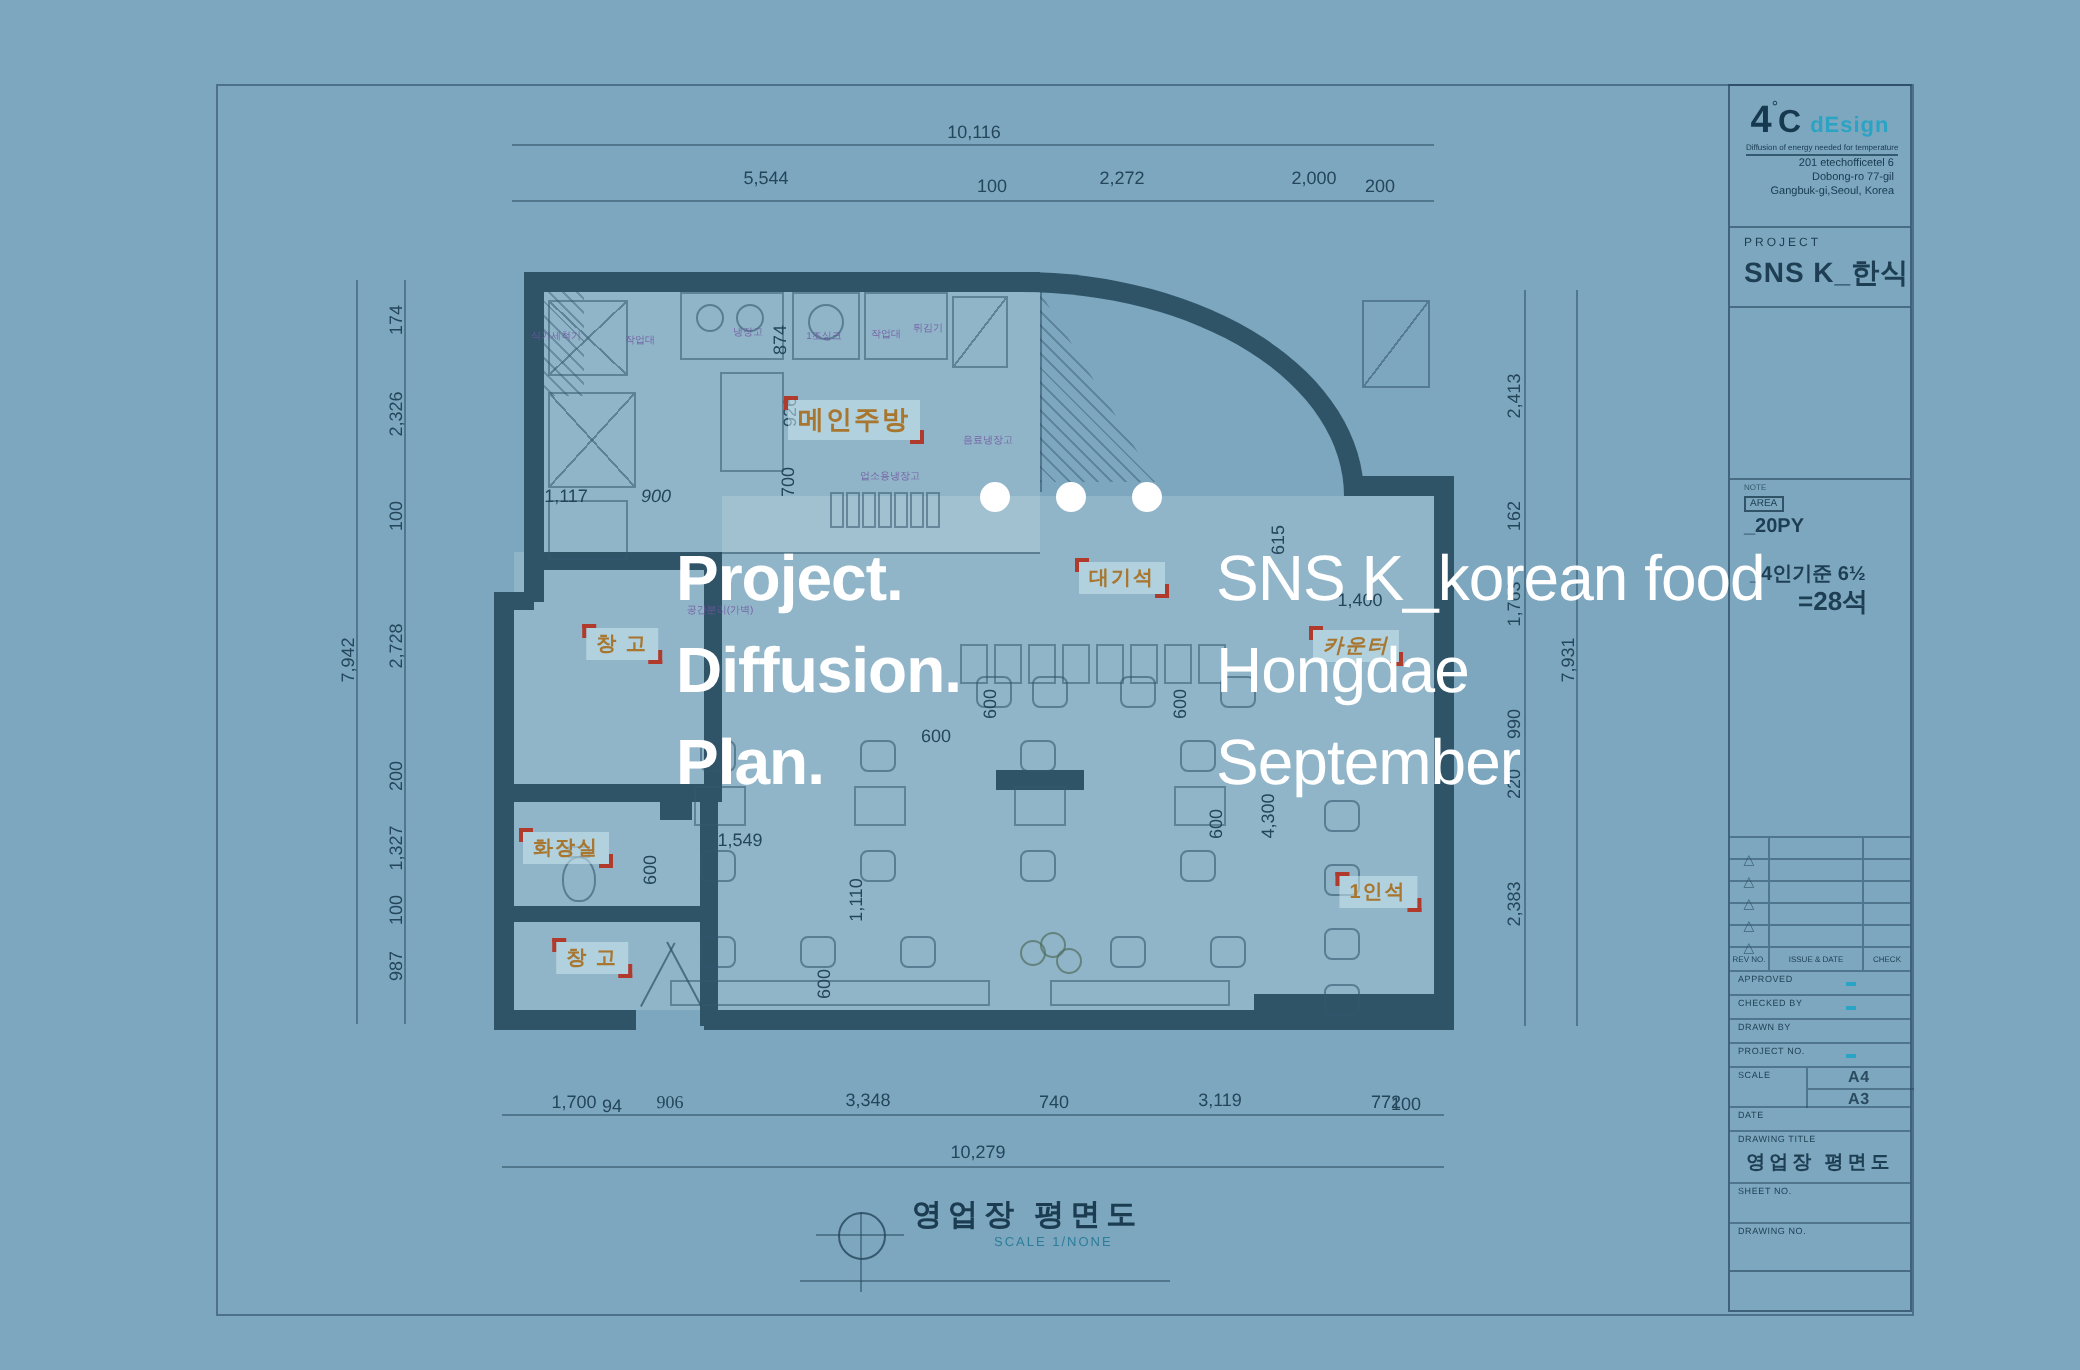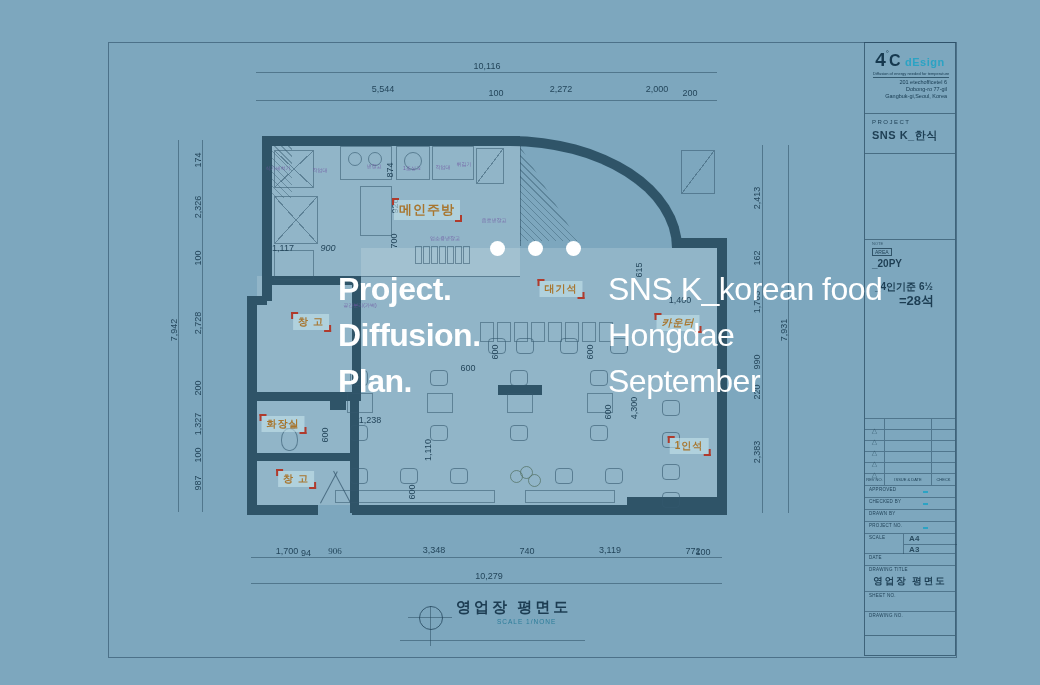--- a/index.html
+++ b/index.html
@@ -37,34 +37,34 @@
   .tb{position:absolute;left:864px;top:42px;width:92px;height:614px;border:1px solid rgba(36,70,92,.7);box-sizing:border-box;color:#1d3e53}
   .tb .hr{position:absolute;left:0;width:100%;height:1px;background:rgba(36,70,92,.6)}
   .tb-logo{position:absolute;left:0;top:6px;width:100%;text-align:center;color:#16394f}
   .l4{font-size:19px;font-weight:bold}
   .ldeg{font-size:8px;vertical-align:10px}
   .lc{font-size:16px;font-weight:bold}
   .ldesign{font-size:11px;font-weight:bold;color:#2ba3c4;letter-spacing:.5px}
   .tagline{position:absolute;left:8px;top:28px;width:76px;font-size:4px;color:#16394f;border-bottom:1px solid rgba(22,57,79,.7);padding-bottom:1px;text-align:center;white-space:nowrap;overflow:hidden}
   .addr{position:absolute;right:8px;top:36px;font-size:5.5px;line-height:7px;text-align:right;color:#16394f}
   .tb-project-label{position:absolute;left:7px;top:76px;font-size:6px;letter-spacing:1.5px}
-  .tb-project-name{position:absolute;left:7px;top:85px;font-size:11px;font-weight:bold;letter-spacing:.5px}
+  .tb-project-name{position:absolute;left:7px;top:85px;font-size:14px;font-weight:bold;letter-spacing:.5px}
   .tb-note{position:absolute;left:7px;top:198px;font-size:4px;opacity:.8}
   .tb-areachip{position:absolute;left:7px;top:205px;font-size:5px;border:1px solid rgba(29,62,83,.8);padding:0 2px}
   .tb-areaval{position:absolute;left:7px;top:215px;font-size:10px;font-weight:bold}
   .tb-cap1{position:absolute;left:10px;top:237px;font-size:10px;font-weight:bold}
   .tb-cap2{position:absolute;left:34px;top:249px;font-size:13px;font-weight:bold}
   .revrow{position:absolute;left:0;width:100%;height:11px;border-top:1px solid rgba(36,70,92,.5);box-sizing:border-box}
   .revrow .c1{position:absolute;left:0;top:0;width:20px;height:100%;border-right:1px solid rgba(36,70,92,.5);box-sizing:border-box;text-align:center}
   .revrow .c3{position:absolute;right:0;top:0;width:24px;height:100%;border-left:1px solid rgba(36,70,92,.5);box-sizing:border-box}
   .tri{font-size:7px;color:#3f6579;line-height:10px}
   .revhdr{font-size:4px;line-height:11px;text-align:center;color:#1d3e53}
   .inforow{position:absolute;left:0;width:100%;height:12px;border-top:1px solid rgba(36,70,92,.5);box-sizing:border-box;font-size:4.5px;padding:1px 0 0 4px;letter-spacing:.3px}
   .mark{position:absolute;left:58px;top:5px;width:5px;height:2px;background:#2ba3c4}
-  .papercell{position:absolute;left:38px;width:54px;height:10px;border-left:1px solid rgba(36,70,92,.5);box-sizing:border-box;font-size:8px;padding-left:5px;font-weight:bold;color:#2a4c60}
+  .papercell{position:absolute;left:38px;width:54px;height:10px;border-left:1px solid rgba(36,70,92,.5);box-sizing:border-box;font-size:8px;padding-left:20px;font-weight:bold;color:#2a4c60}
   .dtitle-val{position:absolute;left:0;top:9px;width:100%;text-align:center;font-size:9.5px;font-weight:bold;letter-spacing:2px}
 </style>
 </head>
 <body>
 
 <div class="abs frame"></div>
 
 <div id="plan" class="abs" style="left:0;top:0;width:1040px;height:685px">
   <div class="arcwall"></div>
 <div class="fill" style="left: 272px; top: 146px; width: 248px; height: 130px;"></div>
@@ -191,21 +191,21 @@
     <div class="dim" style="left: 527px; top: 551px;">740</div>
     <div class="dim" style="left: 610px; top: 550px;">3,119</div>
     <div class="dim" style="left: 693px; top: 551px;">772</div>
     <div class="dim" style="left: 703px; top: 552px;">100</div>
     <div class="dim" style="left: 489px; top: 576px; text-align: right;">10,279</div>
     <div class="dim" style="left: 283px; top: 248px;">1,117</div>
     <div class="dim" style="left: 328px; top: 248px; font-style: italic;">900</div>
     <div class="dim r" style="left: 390px; top: 170px;">874</div>
     <div class="dim r" style="left: 395px; top: 206px;">926</div>
     <div class="dim r" style="left: 394px; top: 241px;">700</div>
-    <div class="dim" style="left: 370px; top: 420px;">1,238</div>
+    <div class="dim" style="left: 370px; top: 420px;">1,549</div>
     <div class="dim r" style="left: 428px; top: 450px;">1,110</div>
     <div class="dim r" style="left: 634px; top: 408px;">4,300</div>
     <div class="dim r" style="left: 639px; top: 270px;">615</div>
     <div class="dim" style="left: 680px; top: 300px;">1,400</div>
     <div class="dim r" style="left: 495px; top: 352px;">600</div>
     <div class="dim r" style="left: 590px; top: 352px;">600</div>
     <div class="dim r" style="left: 325px; top: 435px;">600</div>
     <div class="dim" style="left: 468px; top: 368px;">600</div>
     <div class="dim r" style="left: 608px; top: 412px;">600</div>
     <div class="dim r" style="left: 412px; top: 492px;">600</div>

